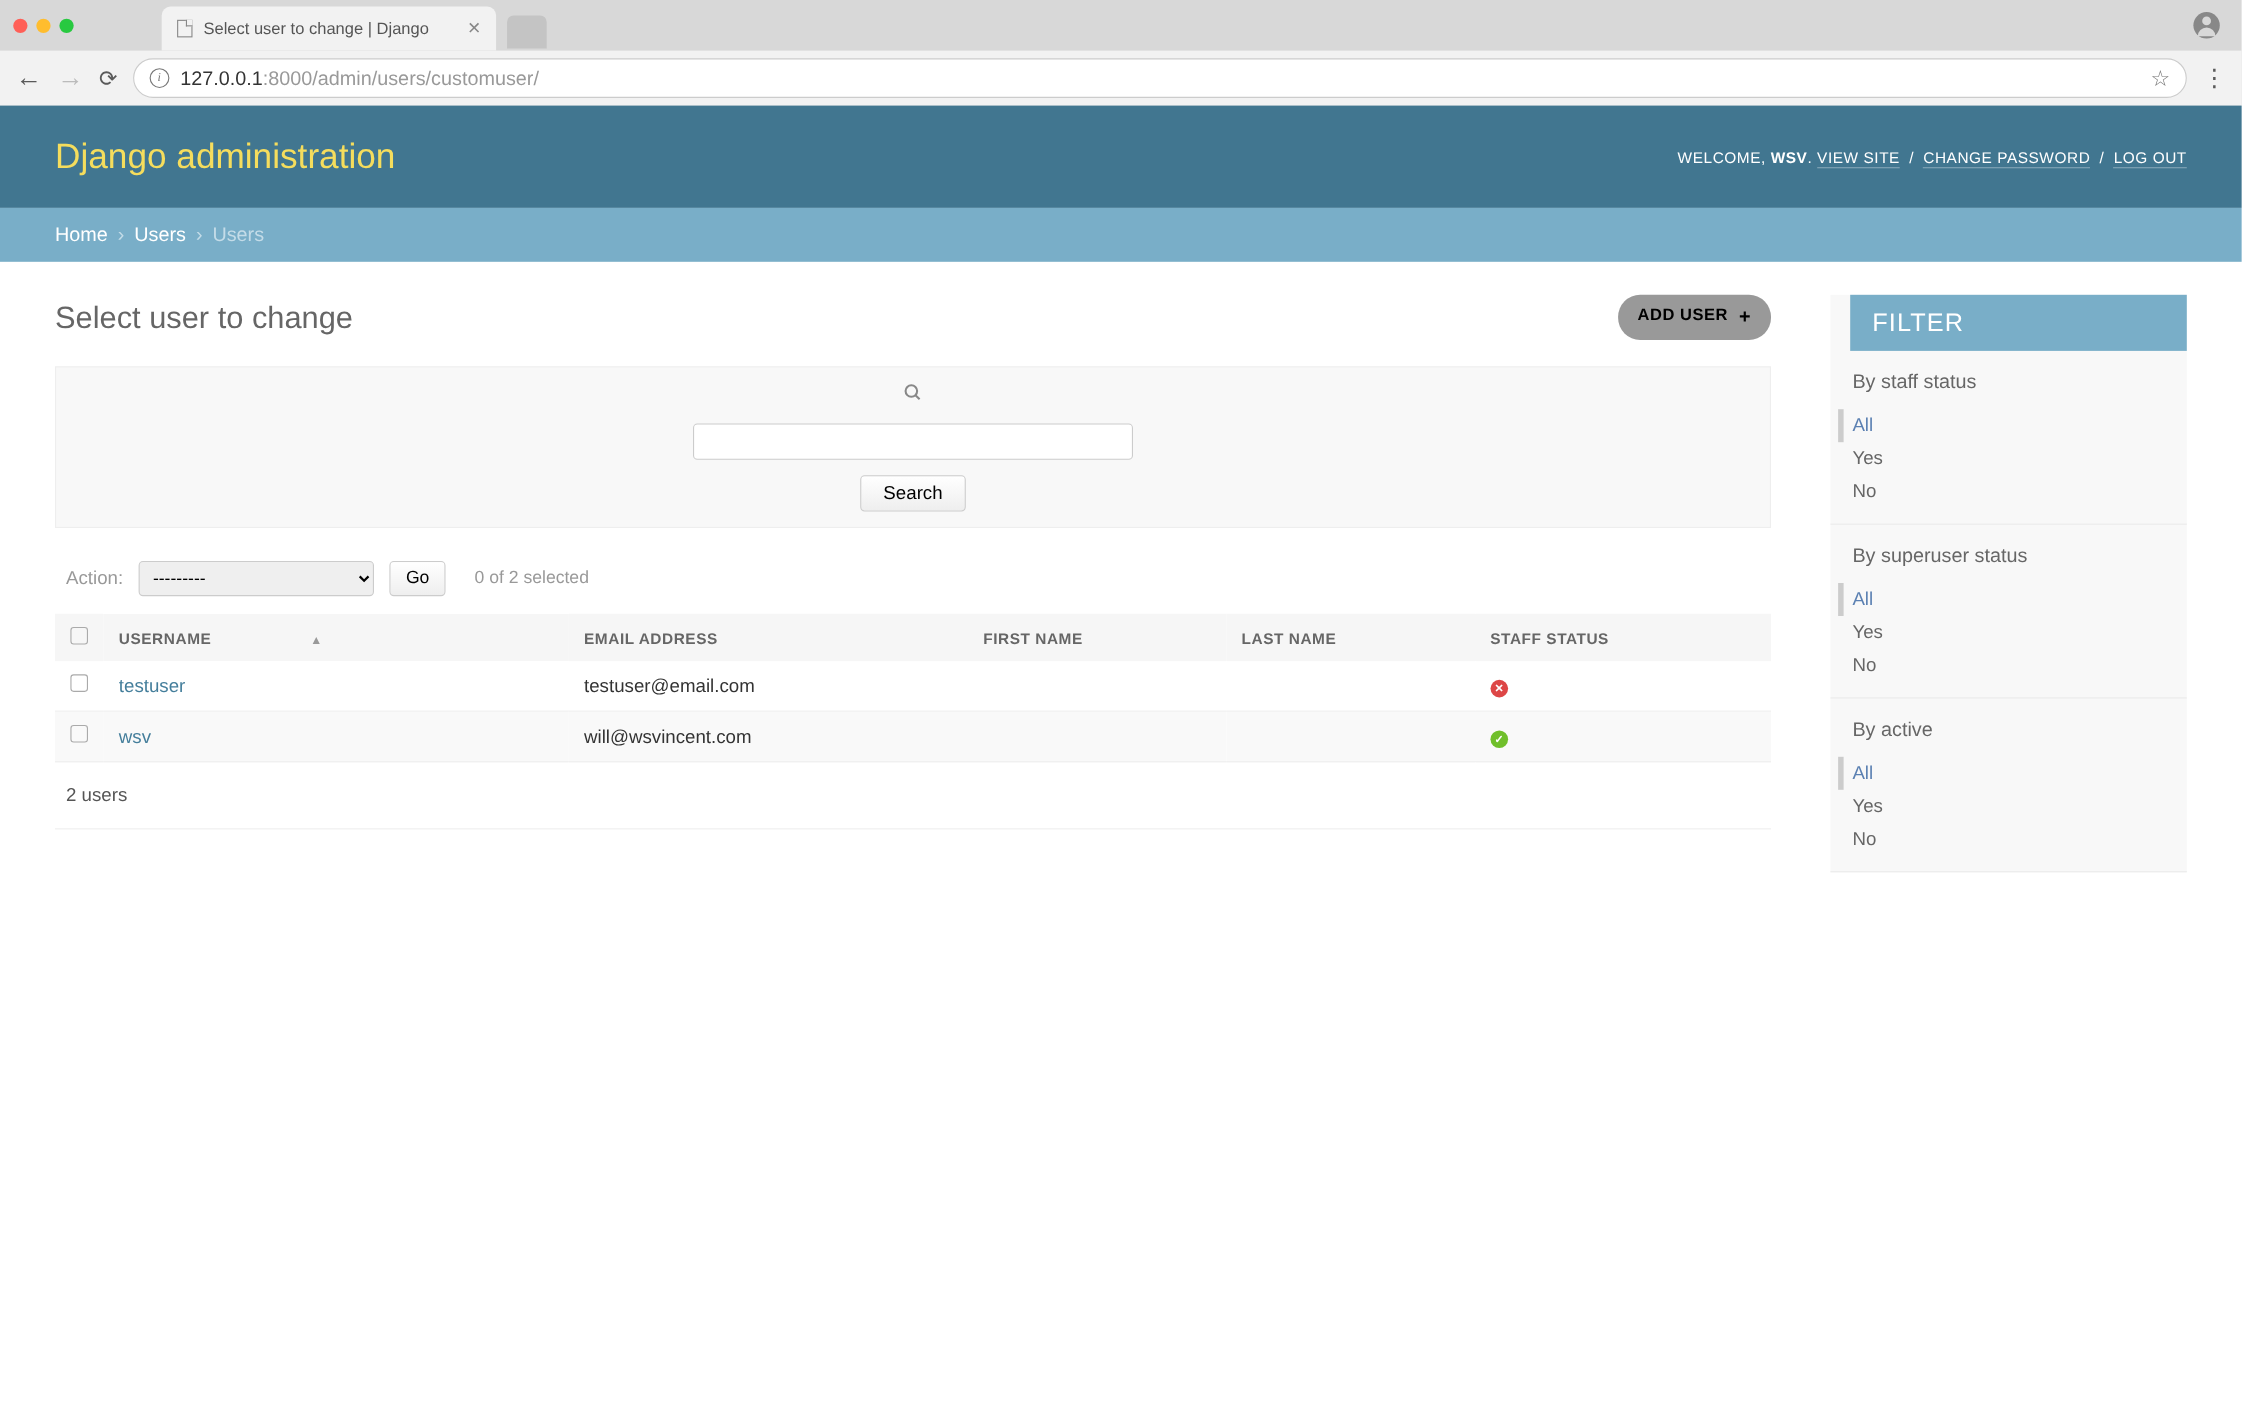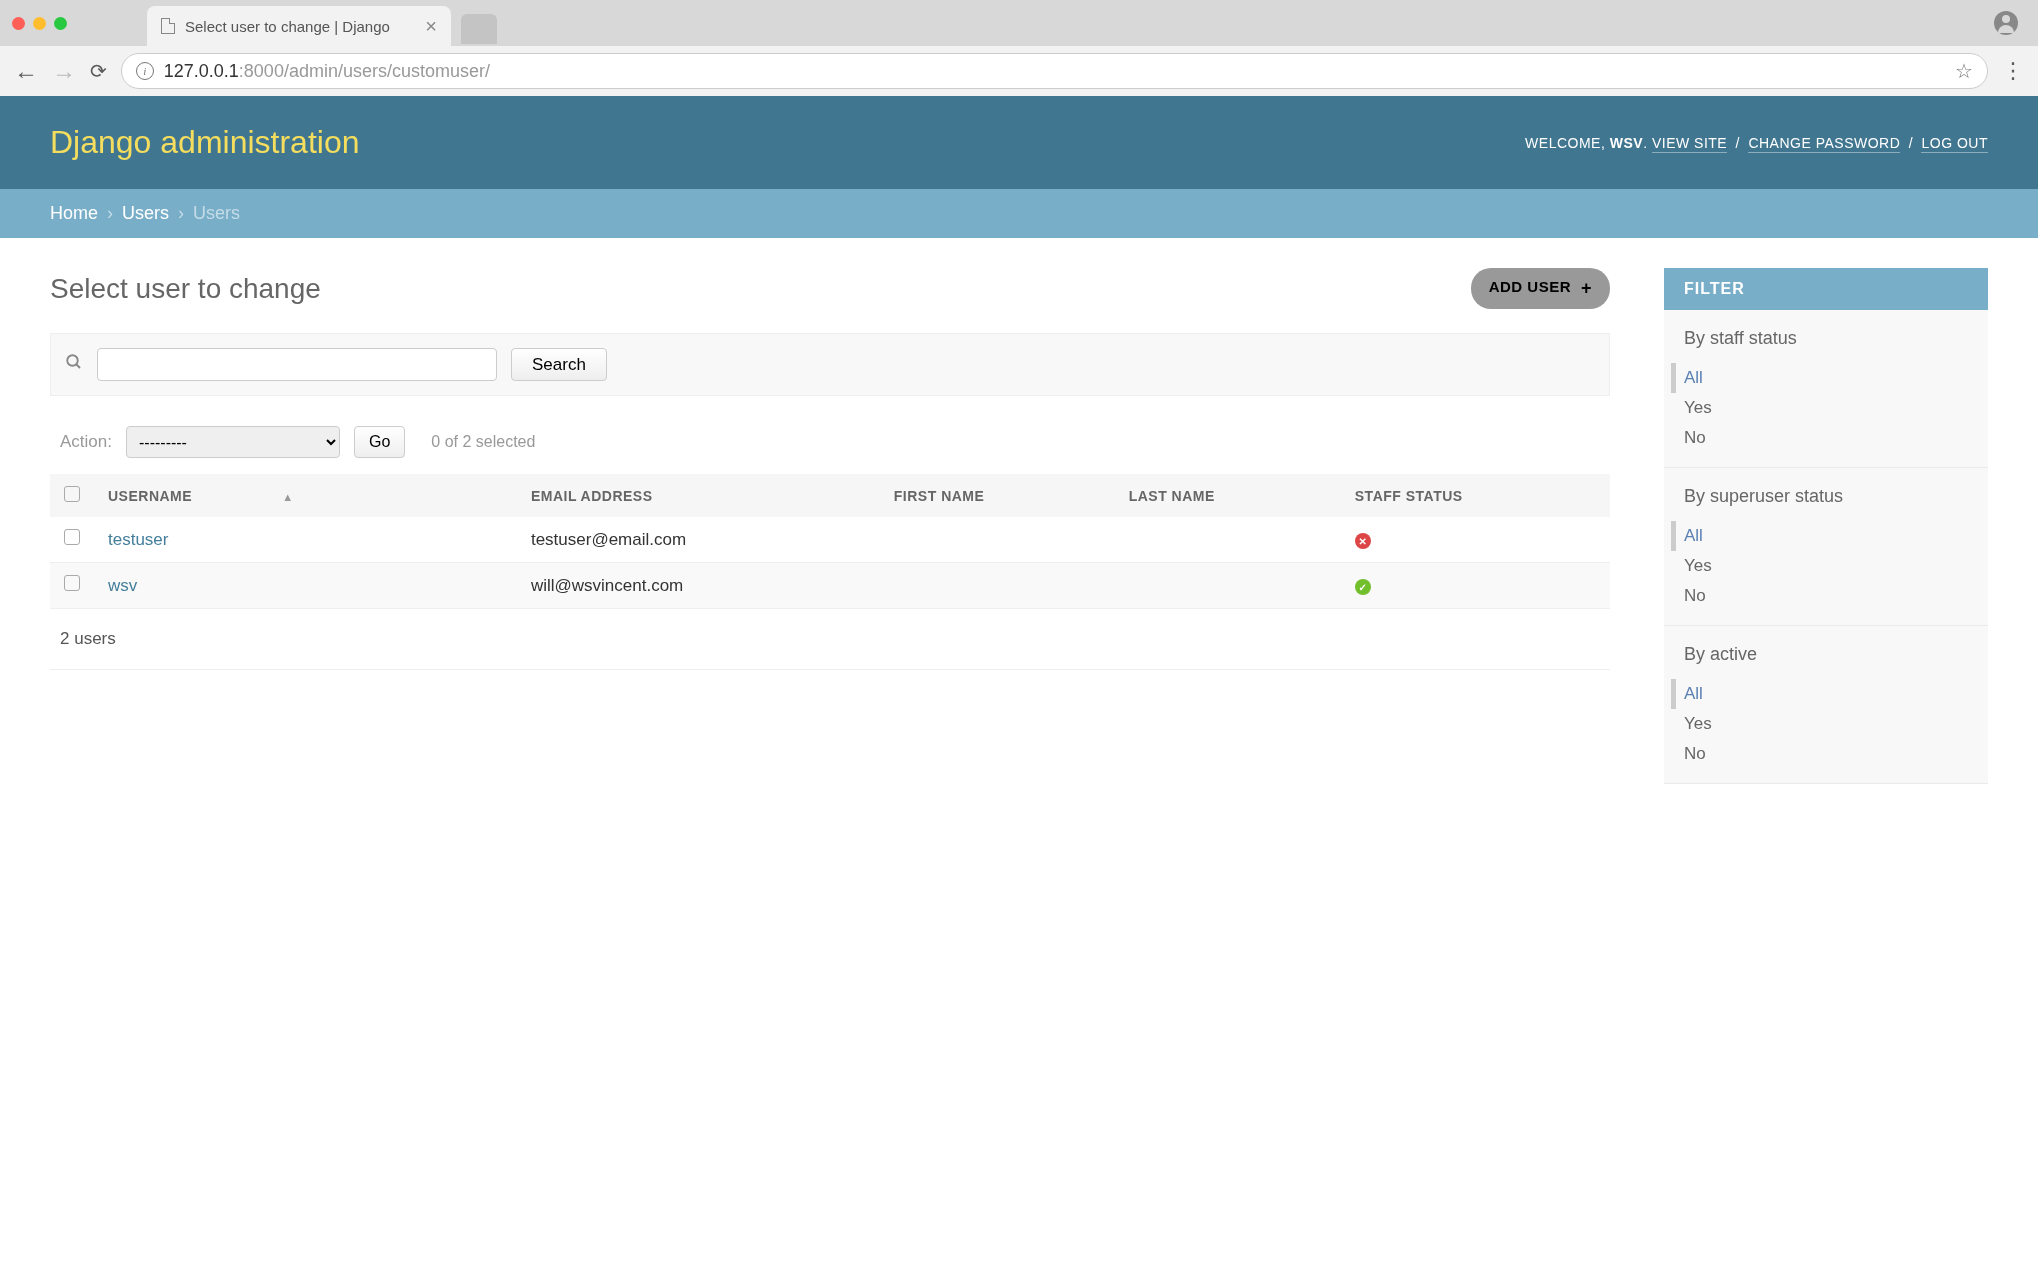--- a/index.html
+++ b/index.html
@@ -42,21 +42,21 @@
 .breadcrumbs a { color: #fff; text-decoration: none; }
 .breadcrumbs .chev { margin: 0 4px; }
 
 .content { display: flex; padding: 30px 50px; gap: 54px; }
 .content-main { flex: 1; }
 .title-row { display: flex; align-items: center; margin-bottom: 24px; }
 .page-title { font-size: 28px; font-weight: 400; color: #666; }
 .add-btn { margin-left: auto; background: #999; color: #000000; border: none; border-radius: 20px; padding: 10px 18px; font-size: 15px; font-weight: bold; letter-spacing: 0.5px; display: flex; gap: 10px; cursor: pointer; }
 .plus-icon { font-size: 18px; font-weight: bold; }
 
-.search-bar { background: #f8f8f8; border: 1px solid #eee; padding: 14px; display: flex; align-items: center; gap: 14px; margin-bottom: 30px; }
+.search-bar { background: #f8f8f8; border: 1px solid #eee; padding: 14px; display: flex; align-items: center; gap: 14px; margin-bottom: 30px; flex-direction: column; }
 .search-icon { color: #999; font-size: 18px; }
 .search-input { width: 400px; height: 33px; border: 1px solid #ccc; border-radius: 4px; padding: 0 10px; font-size: 15px; }
 .search-btn { height: 33px; padding: 0 20px; background: linear-gradient(#fff,#eee); border: 1px solid #ccc; border-radius: 4px; font-size: 17px; cursor: pointer; }
 
 .actions-row { display: flex; align-items: center; gap: 14px; margin-bottom: 16px; padding-left: 10px; }
 .actions-label { color: #999; font-size: 17px; }
 .actions-select { height: 32px; width: 214px; border: 1px solid #ccc; border-radius: 4px; padding: 0 8px; font-size: 16px; }
 .go-btn { height: 32px; padding: 0 14px; background: linear-gradient(#fff,#eee); border: 1px solid #ccc; border-radius: 4px; font-size: 16px; cursor: pointer; }
 .selection-count { color: #999; font-size: 16px; margin-left: 12px; }
 
@@ -70,21 +70,21 @@
 .result-table a.obj-link { color: #447e9b; text-decoration: none; font-weight: 500; }
 .check-col { width: 44px; }
 .checkbox { width: 16px; height: 16px; border: 1px solid #aaa; border-radius: 3px; display: inline-block; }
 .status-icon { width: 16px; height: 16px; border-radius: 50%; display: inline-flex; align-items: center; justify-content: center; color: #fff; font-size: 10px; font-weight: bold; }
 .status-yes { background: #70bf2b; }
 .status-no { background: #dd4646; }
 .summary { padding: 20px 10px; font-size: 17px; color: #555; border-bottom: 1px solid #eee; }
 
 
 .filter-sidebar { width: 324px; background: #f8f8f8; }
-.filter-header { background: #79aec8; color: #fff; padding: 12px 20px; font-size: 16px; font-weight: 700; letter-spacing: 1px; }
+.filter-header { background: #79aec8; color: #fff; padding: 12px 20px; font-size: 23px; font-weight: 400; letter-spacing: 1px; margin-left: 18px; }
 .filter-group { padding: 18px 20px 14px; border-bottom: 1px solid #eaeaea; }
 .filter-title { font-size: 18px; color: #666; font-weight: 500; margin-bottom: 14px; }
 .filter-options { list-style: none; }
 .filter-options li { padding: 5px 0; font-size: 17px; color: #666; cursor: pointer; }
 .filter-options li.selected { color: #5b80b2; border-left: 5px solid #ccc; padding-left: 8px; margin-left: -13px; font-weight: 500; }
 
 .page-icon { width: 14px; height: 16px; border: 1px solid #888; position: relative; }
 .page-icon::after { content:''; position:absolute; top:-1px; right:-1px; width:5px; height:5px; background:#f2f2f2; border-left:1px solid #888; border-bottom:1px solid #888;}
 </style>
 </head>

